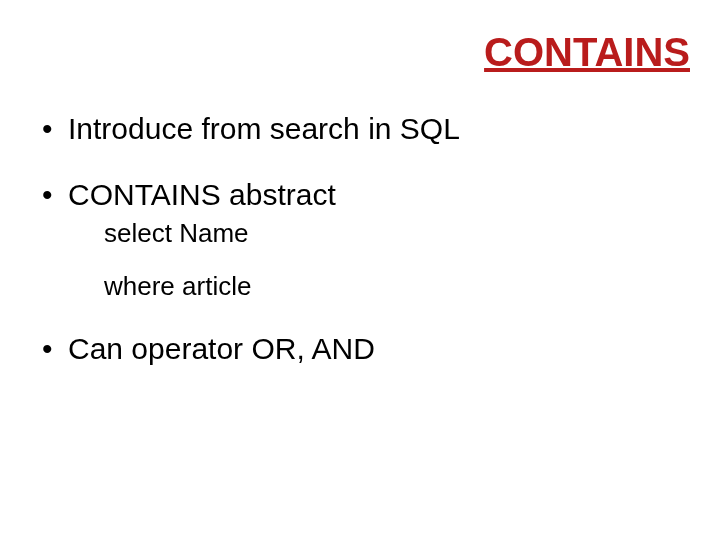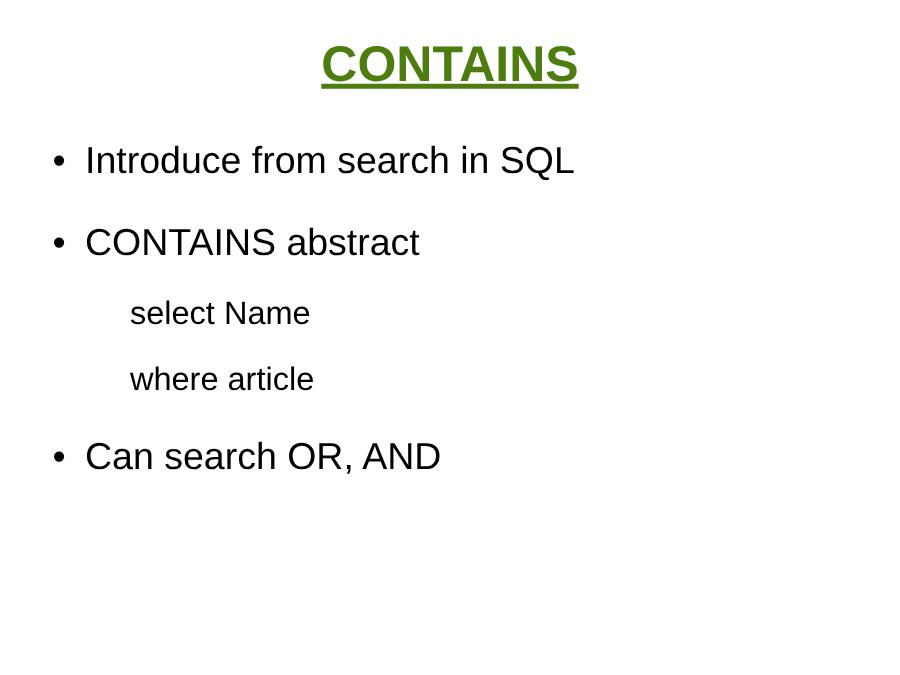--- a/index.html
+++ b/index.html
@@ -11,24 +11,24 @@
     font-family: "Comic Sans MS", "Comic Sans", cursive, sans-serif;
     color: #000000;
   }
   .slide {
     box-sizing: border-box;
     width: 720px;
     height: 540px;
     padding: 20px 30px 20px 30px;
   }
   .title {
-    text-align: center;
+    text-align: right;
     font-size: 40px;
     font-weight: bold;
-    color: #4d7c0f;
+    color: #b91c1c;
     text-decoration: underline;
     margin: 10px 0 35px 0;
   }
   ul.top {
     list-style: none;
     margin: 0;
     padding: 0 0 0 10px;
   }
   ul.top > li {
     position: relative;
@@ -39,21 +39,21 @@
   }
   ul.top > li::before {
     content: "•";
     position: absolute;
     left: 2px;
     top: 0;
     font-size: 30px;
     color: #000;
   }
   .sub {
-    margin: 22px 0 0 36px;
+    margin: 5px 0 0 36px;
     padding: 0;
   }
   .sub .line {
     font-size: 26px;
     line-height: 1.2;
     margin-bottom: 22px;
   }
 </style>
 </head>
 <body>
@@ -71,18 +71,18 @@
     <li>
       <span>CONTAINS abstract</span>
 
       <div class="sub">
         <div class="line">select Name</div>
         <div class="line">where article</div>
       </div>
     </li>
 
     <li>
-      <span>Can search OR, AND</span>
+      <span>Can operator OR, AND</span>
     </li>
 
   </ul>
 
 </div>
 
 </body></html>

